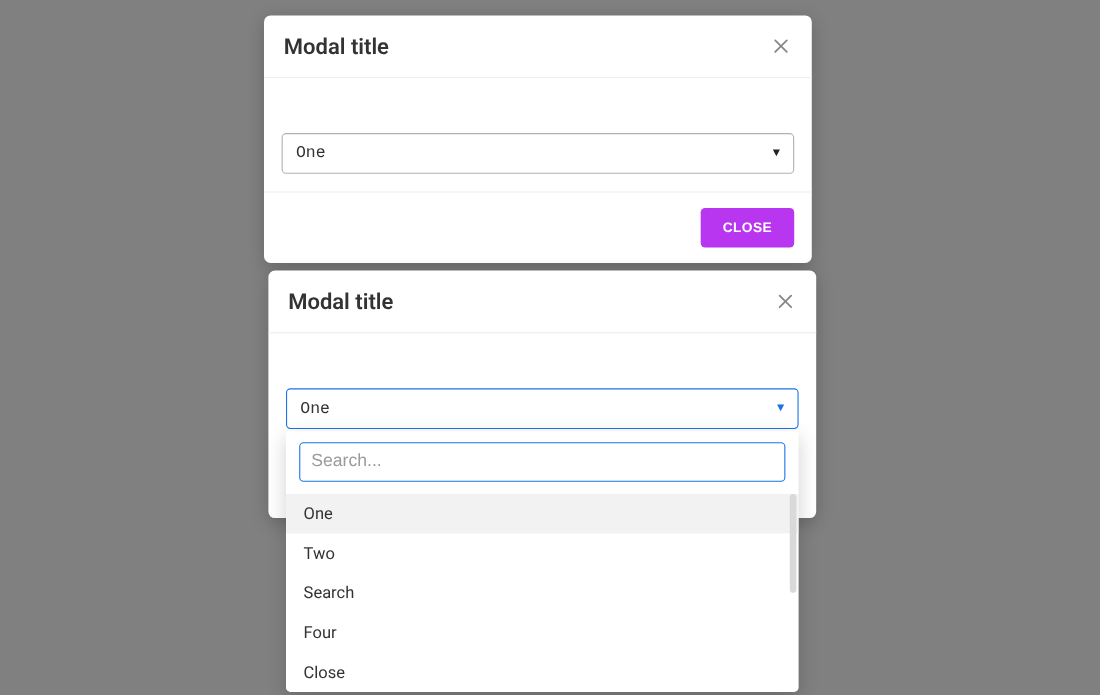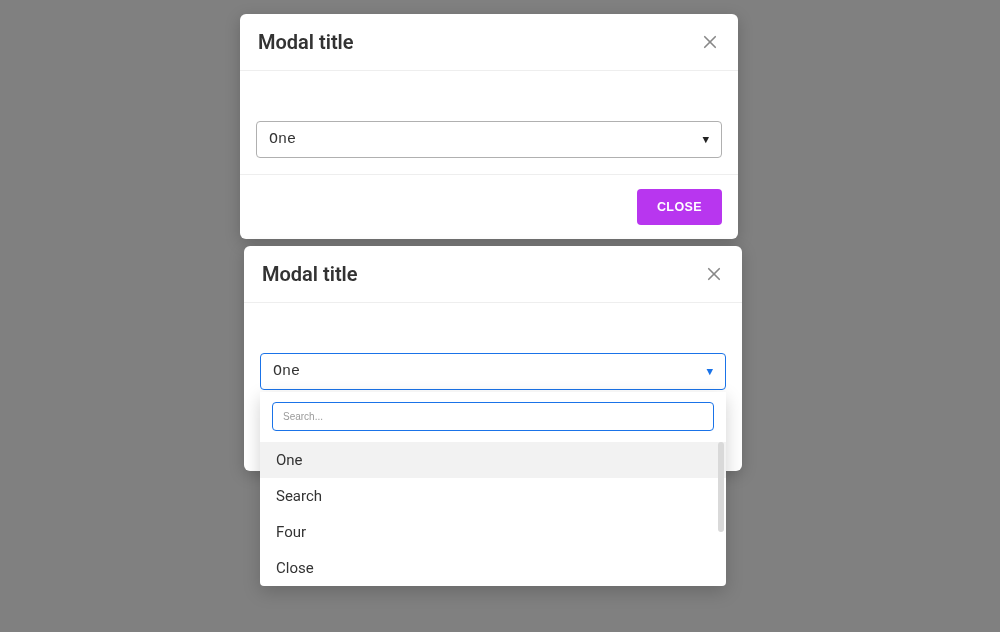--- a/index.html
+++ b/index.html
@@ -86,21 +86,21 @@
     z-index: 10;
   }
   .dropdown-search-wrap {
     padding: 0 12px 10px 12px;
   }
   .dropdown-search {
     width: 100%;
     border: 1px solid #1a73e8;
     border-radius: 4px;
     padding: 8px 10px;
-    font-size: 10px;
+    font-size: 16px;
     color: #333;
     outline: none;
   }
   .dropdown-search::placeholder { color: #9a9a9a; }
   .dropdown-list {
     max-height: 230px;
     overflow-y: auto;
     position: relative;
     border-top: 1px solid transparent;
   }
@@ -186,20 +186,21 @@
         <span>One</span>
         <span class="select-caret caret-open">▼</span>
       </div>
       <div class="dropdown">
         <div class="dropdown-search-wrap">
           <input class="dropdown-search" autofocus="" placeholder="Search..." style="">
         </div>
         <div class="dropdown-list">
           <div class="dropdown-scrollbar-hint"></div>
           <div class="dropdown-item active">One</div>
+          <div class="dropdown-item">Two</div>
           <div class="dropdown-item">Search</div>
           <div class="dropdown-item">Four</div>
           <div class="dropdown-item">Close</div>
         </div>
       </div>
     </div>
   </div>
   <div class="modal-footer" style="visibility:hidden;">
     <button class="btn btn-close">X</button>
     <button class="btn btn-save">X</button>

